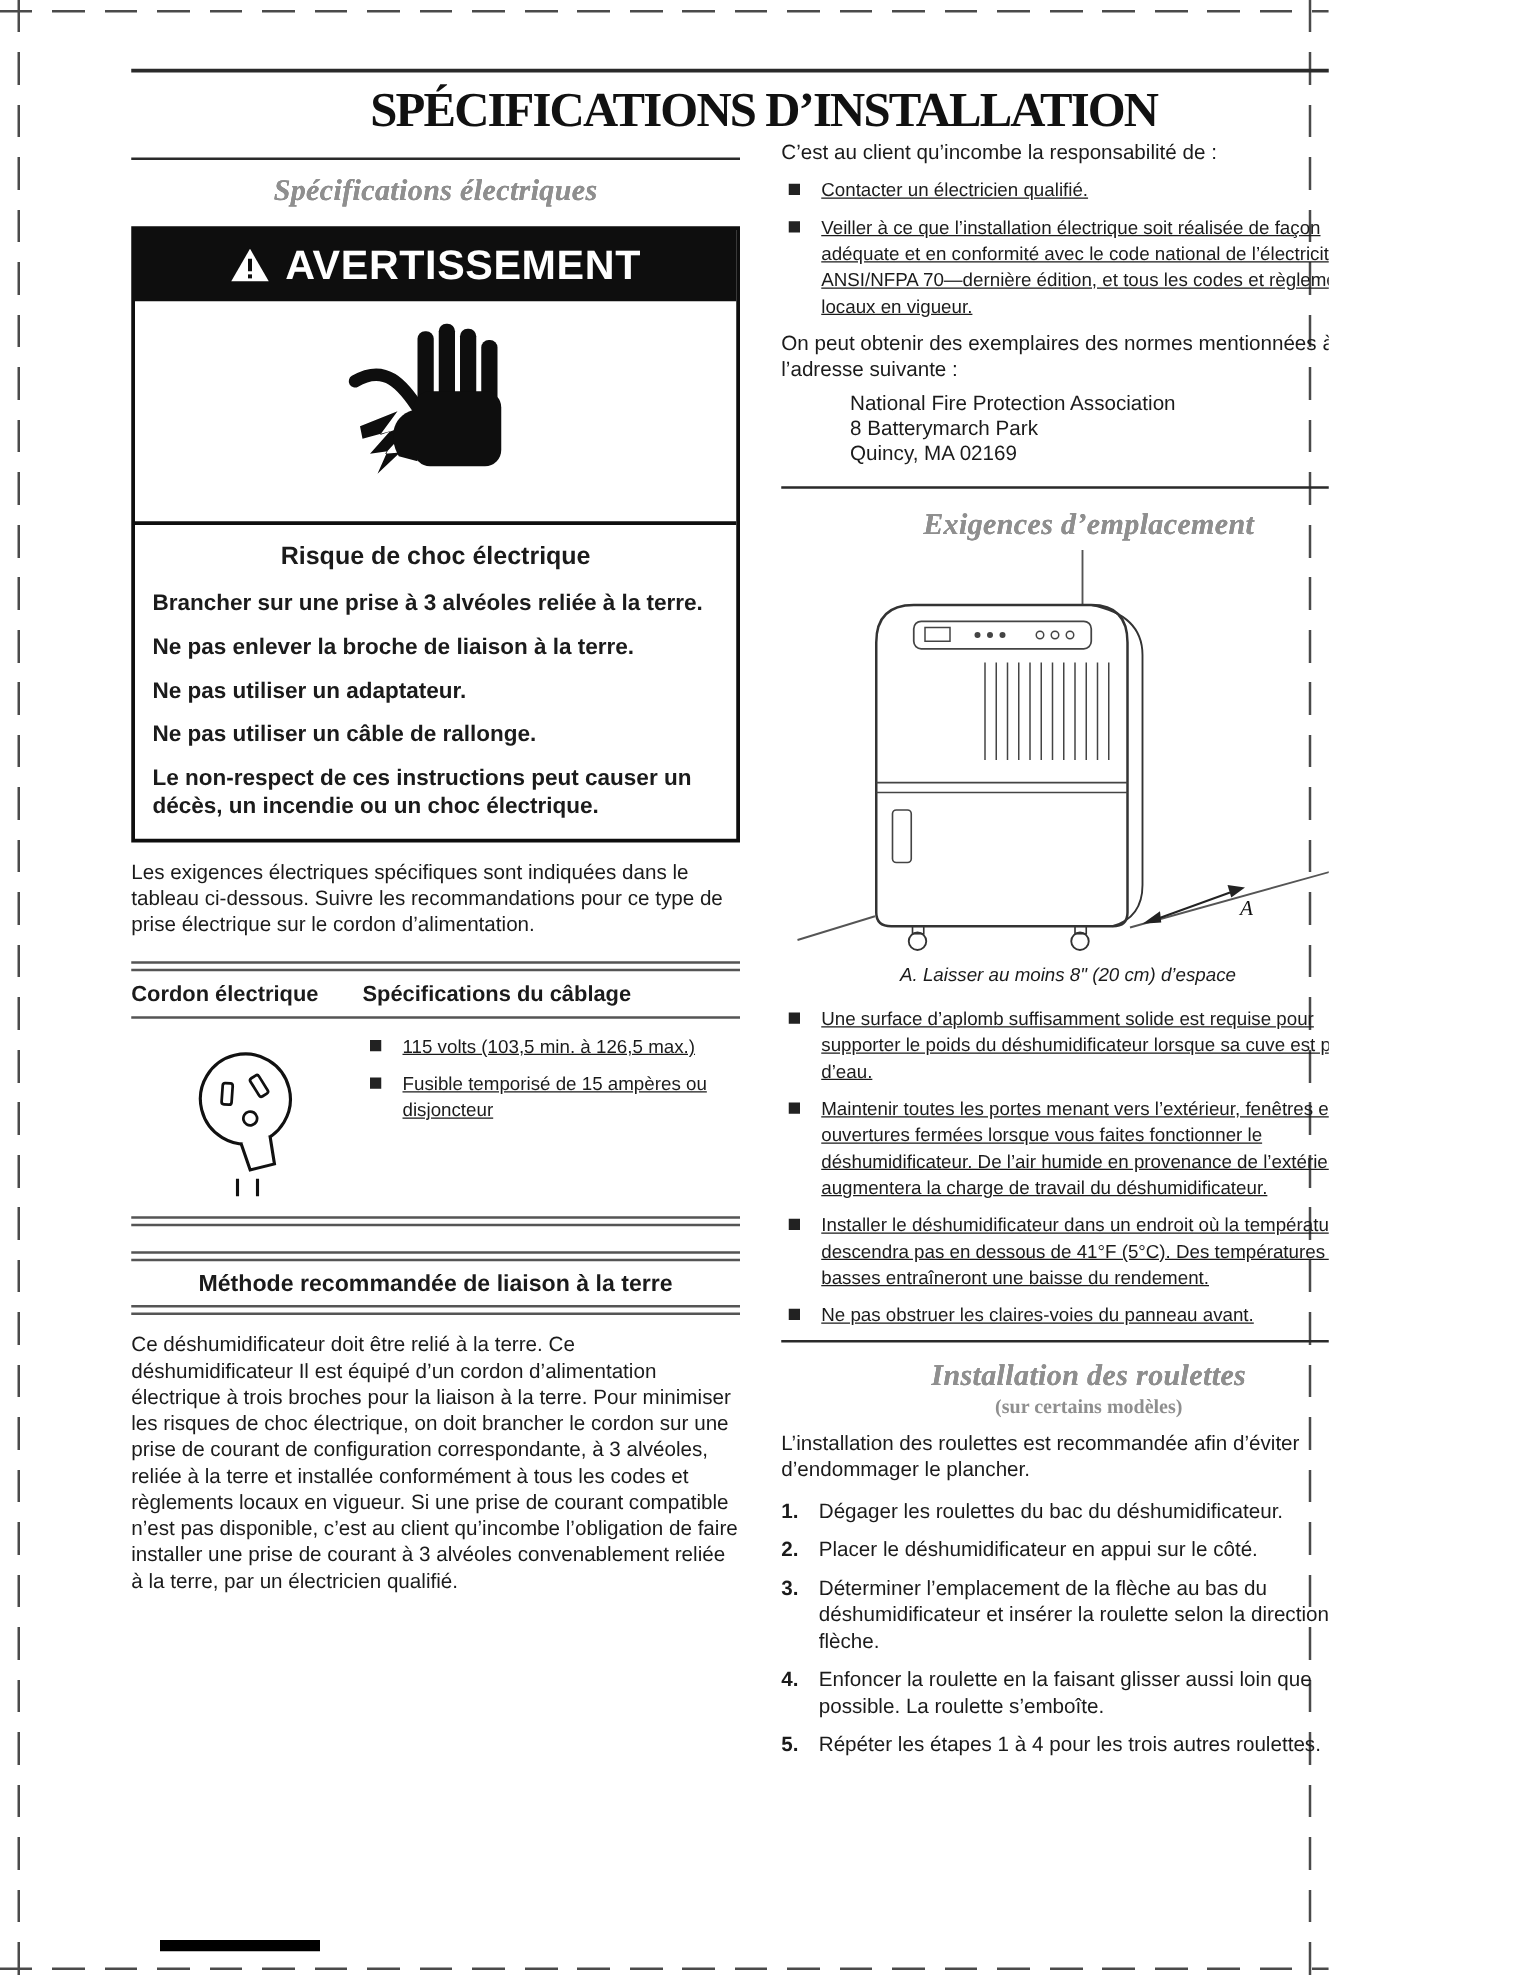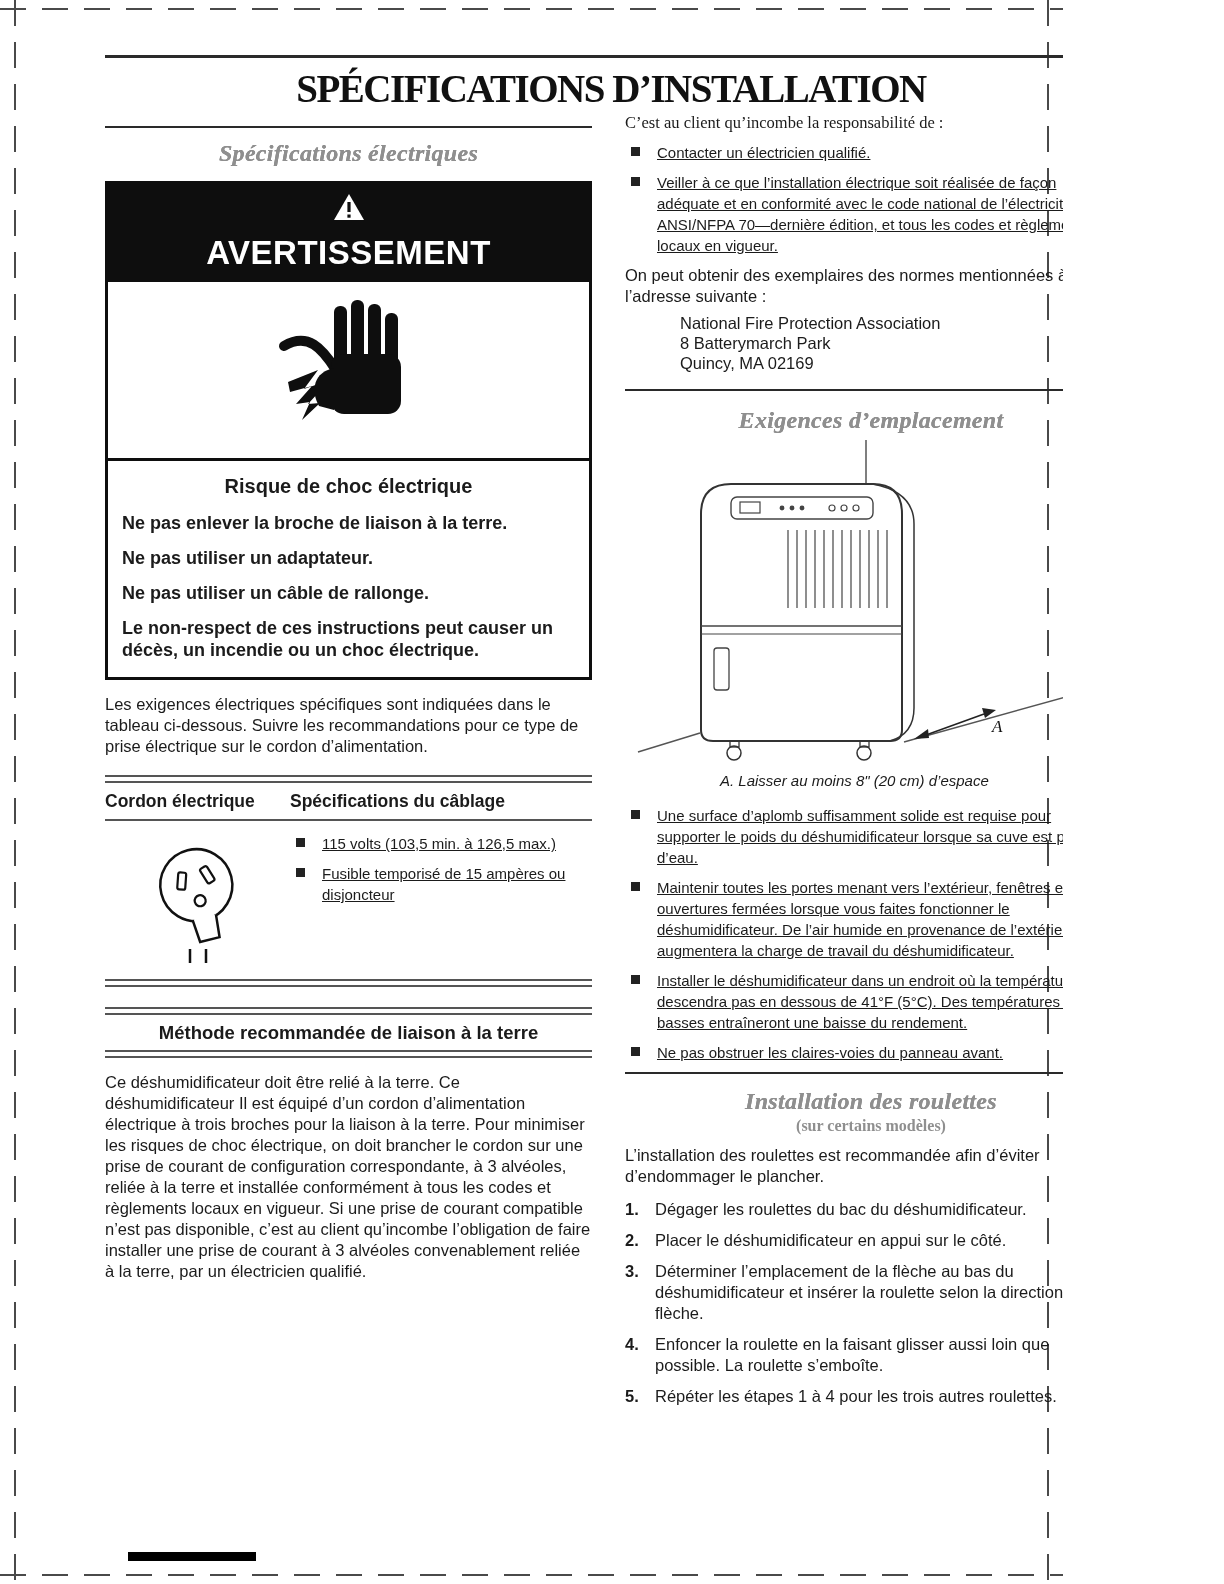--- a/index.html
+++ b/index.html
@@ -36,21 +36,21 @@
   }
   .gray-sub{
     font-family:"Liberation Serif", serif;font-weight:bold;color:#8f8f8f;
     font-size:16px;text-align:center;margin-top:2px;
   }
 
   
   .warnbox{border:3px solid #0e0e0e;margin-top:14px;}
   .warnhead{
     background:#0e0e0e;color:#fff;display:flex;align-items:center;justify-content:center;gap:12px;
-    font-weight:bold;font-size:33px;letter-spacing:.5px;padding:9px 0 10px;flex-direction:column;
+    font-weight:bold;font-size:33px;letter-spacing:.5px;padding:9px 0 10px;
   }
   .warn-icon-area{display:flex;align-items:center;justify-content:center;padding:14px 0 12px;}
   .warn-text{border-top:3px solid #0e0e0e;padding:10px 14px 12px;}
   .risk-title{text-align:center;font-weight:bold;font-size:20px;margin:4px 0 14px;}
   .warn-line{font-weight:bold;font-size:18px;line-height:22px;margin-bottom:13px;}
   .warn-line:last-child{margin-bottom:4px;}
 
   .body-p{font-size:16.5px;line-height:21px;margin-top:14px;}
 
   
@@ -125,20 +125,21 @@
             <rect x="77" y="4" width="13" height="68" rx="6" fill="#0e0e0e"></rect>
             <rect x="94" y="8" width="13" height="64" rx="6" fill="#0e0e0e"></rect>
             <rect x="111" y="17" width="13" height="56" rx="6" fill="#0e0e0e"></rect>
             <rect x="57" y="58" width="70" height="60" rx="13" fill="#0e0e0e"></rect>
             <path d="M60,72 C40,76 36,94 45,110 L60,114 Z" fill="#0e0e0e"></path>
           </svg>
         </span>
       </div>
       <div class="warn-text">
         <div class="risk-title">Risque de choc électrique</div>
+        <div class="warn-line">Brancher sur une prise à 3 alvéoles reliée à la terre.</div>
         <div class="warn-line">Ne pas enlever la broche de liaison à la terre.</div>
         <div class="warn-line">Ne pas utiliser un adaptateur.</div>
         <div class="warn-line">Ne pas utiliser un câble de rallonge.</div>
         <div class="warn-line">Le non-respect de ces instructions peut causer un décès, un incendie ou un choc électrique.</div>
       </div>
     </div>
 
     <div class="body-p">Les exigences électriques spécifiques sont indiquées dans le tableau ci-dessous. Suivre les recommandations pour ce type de prise électrique sur le cordon d’alimentation.</div>
 
     <div class="spec-table">
@@ -181,21 +182,21 @@
       <div class="dblrule"></div>
       <div class="ground-head">Méthode recommandée de liaison à la terre</div>
       <div class="dblrule"></div>
       <div class="body-p">Ce déshumidificateur doit être relié à la terre. Ce déshumidificateur Il est équipé d’un cordon d’alimentation électrique à trois broches pour la liaison à la terre. Pour minimiser les risques de choc électrique, on doit brancher le cordon sur une prise de courant de configuration correspondante, à 3 alvéoles, reliée à la terre et installée conformément à tous les codes et règlements locaux en vigueur. Si une prise de courant compatible n’est pas disponible, c’est au client qu’incombe l’obligation de faire installer une prise de courant à 3 alvéoles convenablement reliée à la terre, par un électricien qualifié.</div>
     </div>
 
   </div>
 
   <div class="col-right">
 
-    <div class="body-p" style="margin-top:0;font-family:Liberation Serif, serif;">C’est au client qu’incombe la responsabilité de :</div>
+    <div class="body-p" style="margin-top:0;">C’est au client qu’incombe la responsabilité de :</div>
 
     <div style="margin-top:9px;">
       <div class="sq-item">
         <span class="sq"></span>
         <span class="tx">Contacter un électricien qualifié.</span>
       </div>
       <div class="sq-item">
         <span class="sq"></span>
         <span class="tx">Veiller à ce que l’installation électrique soit réalisée de façon adéquate et en conformité avec le code national de l’électricité, ANSI/NFPA 70—dernière édition, et tous les codes et règlements locaux en vigueur.</span>
       </div>

